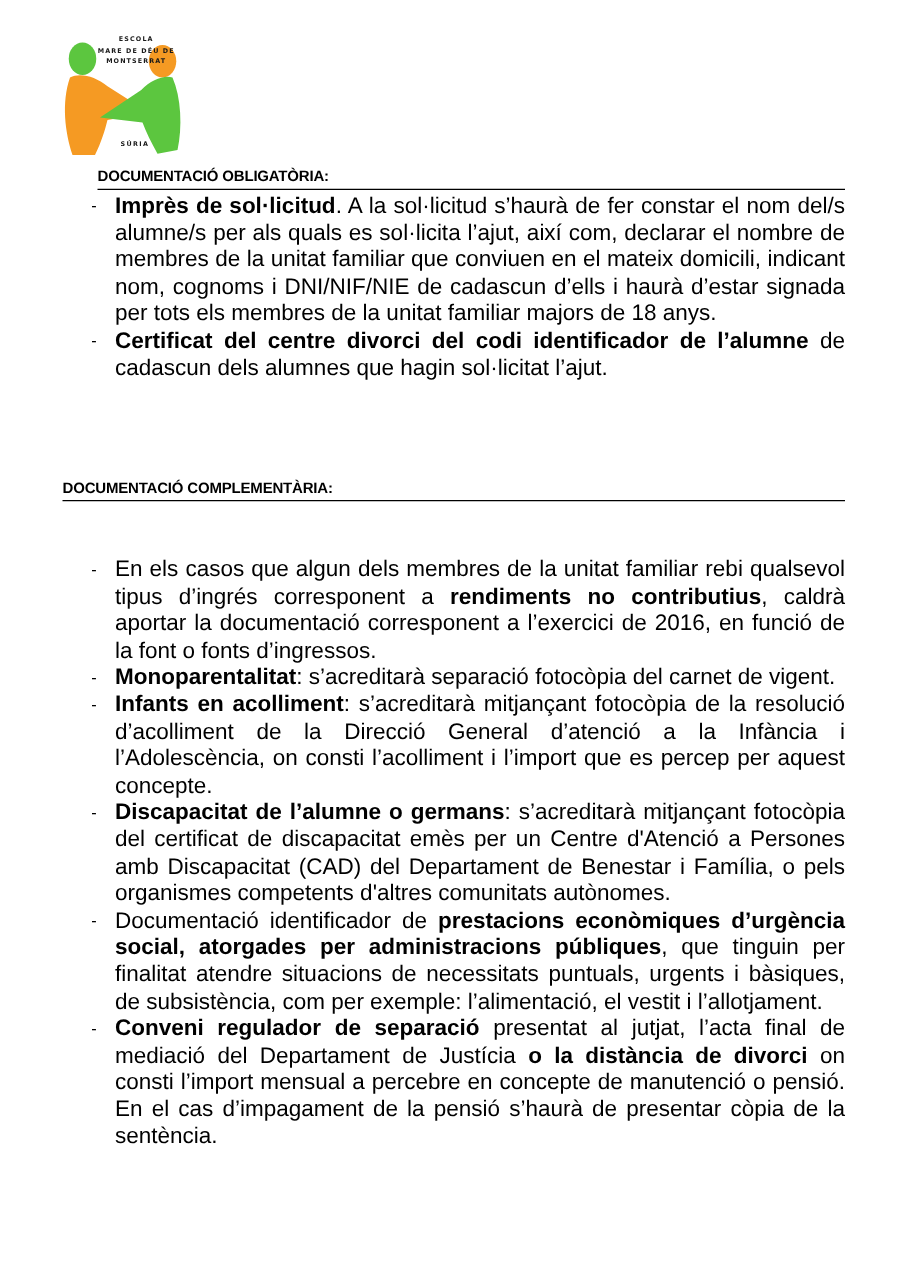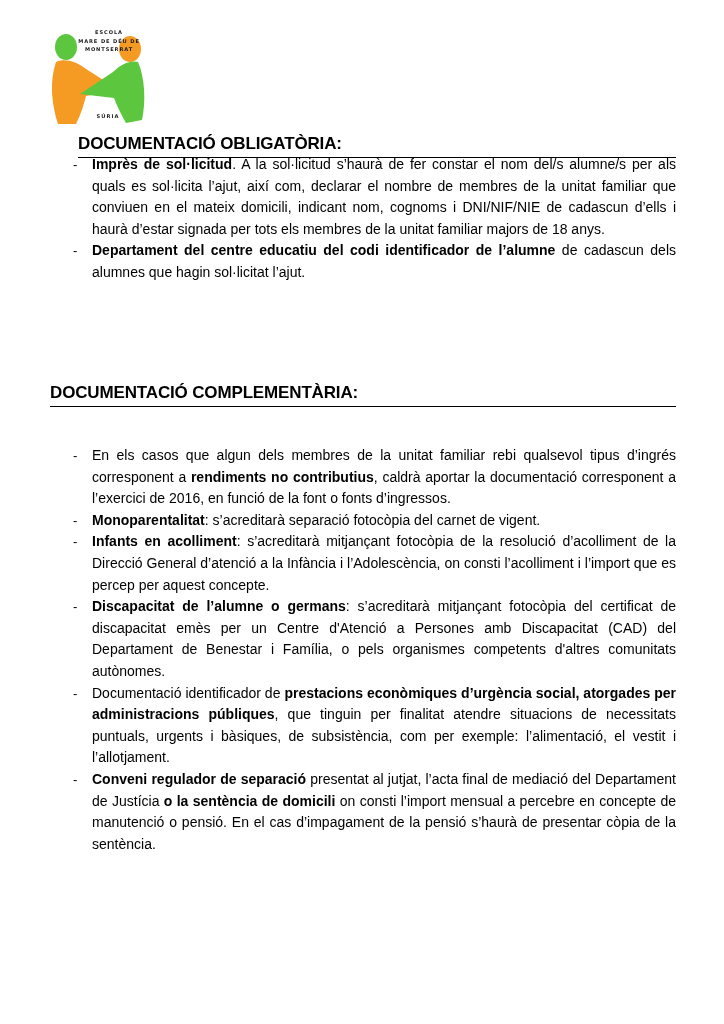--- a/index.html
+++ b/index.html
@@ -58,21 +58,21 @@
     position: absolute;
     left: 0;
     top: 0;
     width: 724px;
   }
 
   .heading {
     position: absolute;
     font-family: "Liberation Sans", sans-serif;
     font-weight: bold;
-    font-size: 17px;
+    font-size: 12px;
     letter-spacing: -0.15px;
     color: #000;
     white-space: nowrap;
   }
   .heading .rule {
     display: block;
     border-bottom: 1.1px solid #000;
     margin-top: 3px;
   }
 
@@ -90,21 +90,21 @@
     width: 604px;
   }
   #list-obligatoria { left: 72px; top: 154px; }
   #list-complementaria { left: 72px; top: 445px; }
 
   .bullet-item {
     position: relative;
     padding-left: 20px;
     margin: 0 0 0 0;
     font-family: "Liberation Sans", sans-serif;
-    font-size: 14px;
+    font-size: 18px;
     line-height: 21.6px;
     text-align: justify;
     text-justify: inter-word;
     color: #000;
     hyphens: none;
   }
   .bullet-item::before {
     content: "-";
     position: absolute;
     left: 1px;
@@ -144,21 +144,21 @@
   <div class="heading" id="heading-obligatoria">
     <span>DOCUMENTACIÓ OBLIGATÒRIA:</span>
     <span class="rule"></span>
   </div>
 
   <ul class="bullet-list" id="list-obligatoria">
     <li class="bullet-item">
       <b>Imprès de sol·licitud</b><span>. A la sol·licitud s’haurà de fer constar el nom del/s alumne/s per als quals es sol·licita l’ajut, així com, declarar el nombre de membres de la unitat familiar que conviuen en el mateix domicili, indicant nom, cognoms i DNI/NIF/NIE de cadascun d’ells i haurà d’estar signada per tots els membres de la unitat familiar majors de 18 anys.</span>
     </li>
     <li class="bullet-item">
-      <b>Departament del centre educatiu del codi identificador de l’alumne</b><span> de cadascun dels alumnes que hagin sol·licitat l’ajut.</span>
+      <b>Certificat del centre divorci del codi identificador de l’alumne</b><span> de cadascun dels alumnes que hagin sol·licitat l’ajut.</span>
     </li>
   </ul>
 
   <div class="heading" id="heading-complementaria">
     <span>DOCUMENTACIÓ COMPLEMENTÀRIA:</span>
     <span class="rule"></span>
   </div>
 
   <ul class="bullet-list" id="list-complementaria">
 
@@ -178,16 +178,16 @@
     <li class="bullet-item">
       <b>Discapacitat de l’alumne o germans</b><span>: s’acreditarà mitjançant fotocòpia del certificat de discapacitat emès per un Centre d'Atenció a Persones amb Discapacitat (CAD) del Departament de Benestar i Família, o pels organismes competents d'altres comunitats autònomes.</span>
     </li>
 
     <li class="bullet-item">
       <span>Documentació identificador de </span><b>prestacions econòmiques d’urgència social, atorgades per administracions públiques</b><span>, que tinguin per finalitat atendre situacions de necessitats puntuals, urgents i bàsiques, de subsistència, com per exemple: l’alimentació, el vestit i l’allotjament.</span>
     </li>
 
 
     <li class="bullet-item">
-      <b>Conveni regulador de separació</b><span> presentat al jutjat, l’acta final de mediació del Departament de Justícia </span><b>o la sentència de domicili</b><span> on consti l’import mensual a percebre en concepte de manutenció o pensió. En el cas d’impagament de la pensió s’haurà de presentar còpia de la sentència.</span>
+      <b>Conveni regulador de separació</b><span> presentat al jutjat, l’acta final de mediació del Departament de Justícia </span><b>o la distància de divorci</b><span> on consti l’import mensual a percebre en concepte de manutenció o pensió. En el cas d’impagament de la pensió s’haurà de presentar còpia de la sentència.</span>
     </li>
   </ul>
 </div>
 
 </body></html>

